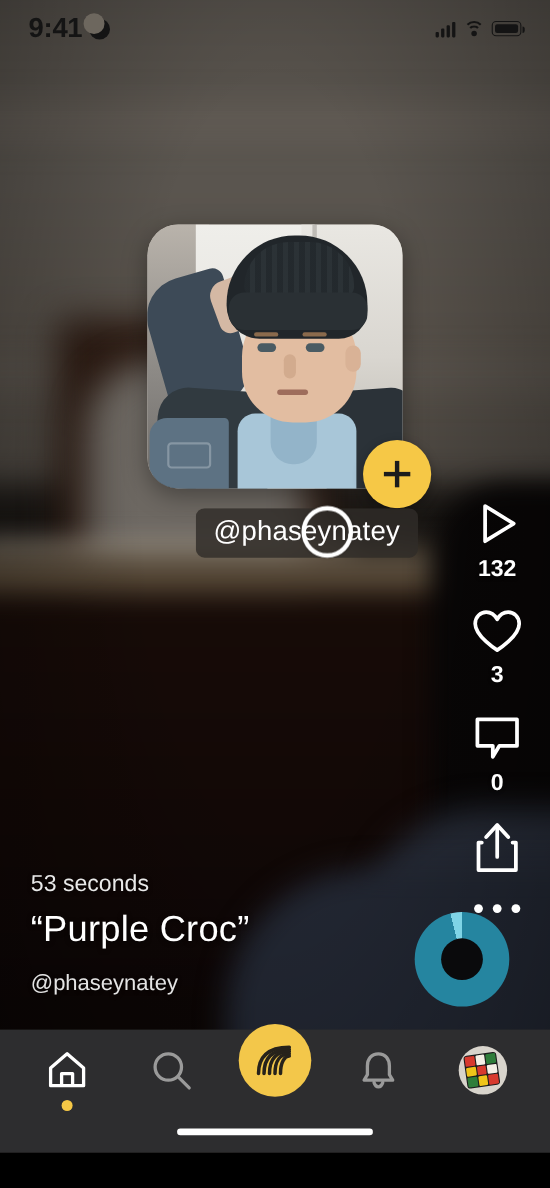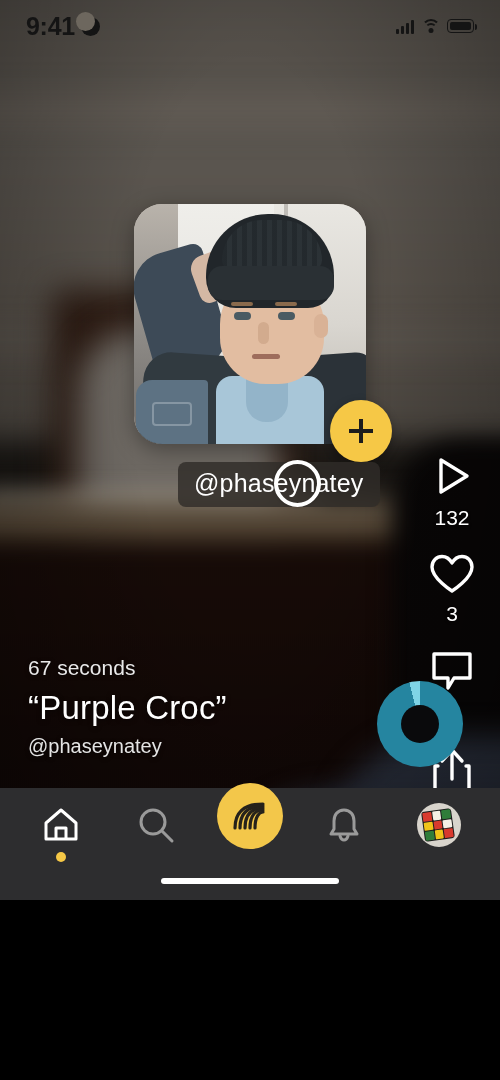--- a/index.html
+++ b/index.html
@@ -4,21 +4,21 @@
 <style>
   * { margin:0; padding:0; box-sizing:border-box; }
   html, body {
     width:500px; height:1080px;
     background:#000;
     font-family:"Liberation Sans", sans-serif;
     overflow:hidden;
   }
   #screen {
     position:relative;
-    width:500px; height:900px;
+    width:500px; height:1048px;
     overflow:hidden;
     background:#1a1714;
   }
 
   
   .bg-layer { position:absolute; inset:0; overflow:hidden; }
   .bg-wall {
     position:absolute; left:-40px; top:-40px; width:580px; height:480px;
     background:linear-gradient(180deg,#4c4843 0%,#55504a 18%,#5a554f 42%,#565049 70%,#4a453f 100%);
     filter:blur(14px);
@@ -256,36 +256,36 @@
   }
 
   
   .rail {
     position:absolute; right:0; top:452px; width:96px; z-index:25;
     display:flex; flex-direction:column; align-items:center;
   }
   .rail-item { display:flex; flex-direction:column; align-items:center; cursor:pointer; }
   .rail-icon { display:flex; align-items:center; justify-content:center; }
   .rail-count {
-    color:#fff; font-size:21px; font-weight:400; margin-top:6px;
+    color:#fff; font-size:21px; font-weight:700; margin-top:6px;
     text-shadow:0 1px 3px rgba(0,0,0,0.5);
   }
   .rail-gap-a { height:22px; } .rail-gap-b { height:22px; }
   .rail-gap-c { height:22px; } .rail-gap-d { height:26px; }
   .dots { display:flex; gap:9px; align-items:center; }
   .dots i { width:8px; height:8px; border-radius:50%; background:#fff; display:block; }
 
   
   .meta { position:absolute; left:28px; bottom:142px; z-index:25; }
   .meta-duration {
     color:#e9e9e9; font-size:21px; font-weight:400; margin-bottom:9px;
     text-shadow:0 1px 4px rgba(0,0,0,0.6);
   }
   .meta-title {
-    color:#fff; font-size:33px; font-weight:400; margin-bottom:8px;
+    color:#fff; font-size:33px; font-weight:400; margin-bottom:20px;
     letter-spacing:0.2px; text-shadow:0 1px 5px rgba(0,0,0,0.6);
   }
   .meta-user {
     color:#e4e4e4; font-size:20px; font-weight:400;
     text-shadow:0 1px 4px rgba(0,0,0,0.6);
   }
 
   
   .donut {
     position:absolute; right:37px; bottom:133px; width:86px; height:86px;
@@ -472,21 +472,21 @@
     <div class="rail-item">
       <div class="dots">
         <i></i>
           <i></i>
           <i></i>
       </div>
     </div>
   </div>
 
   <div class="meta">
-    <div class="meta-duration">67 seconds</div>
+    <div class="meta-duration">53 seconds</div>
     <div class="meta-title">“Purple Croc”</div>
     <div class="meta-user">@phaseynatey</div>
   </div>
 
   <div class="donut">
     <div class="donut-ring" style="background: conic-gradient(rgb(37, 133, 160) 0deg, rgb(37, 133, 160) 345.6deg, rgb(127, 212, 230) 345.6deg, rgb(127, 212, 230) 360deg);"></div>
     <div class="donut-hole"></div>
   </div>
 
   <div class="tabbar">

